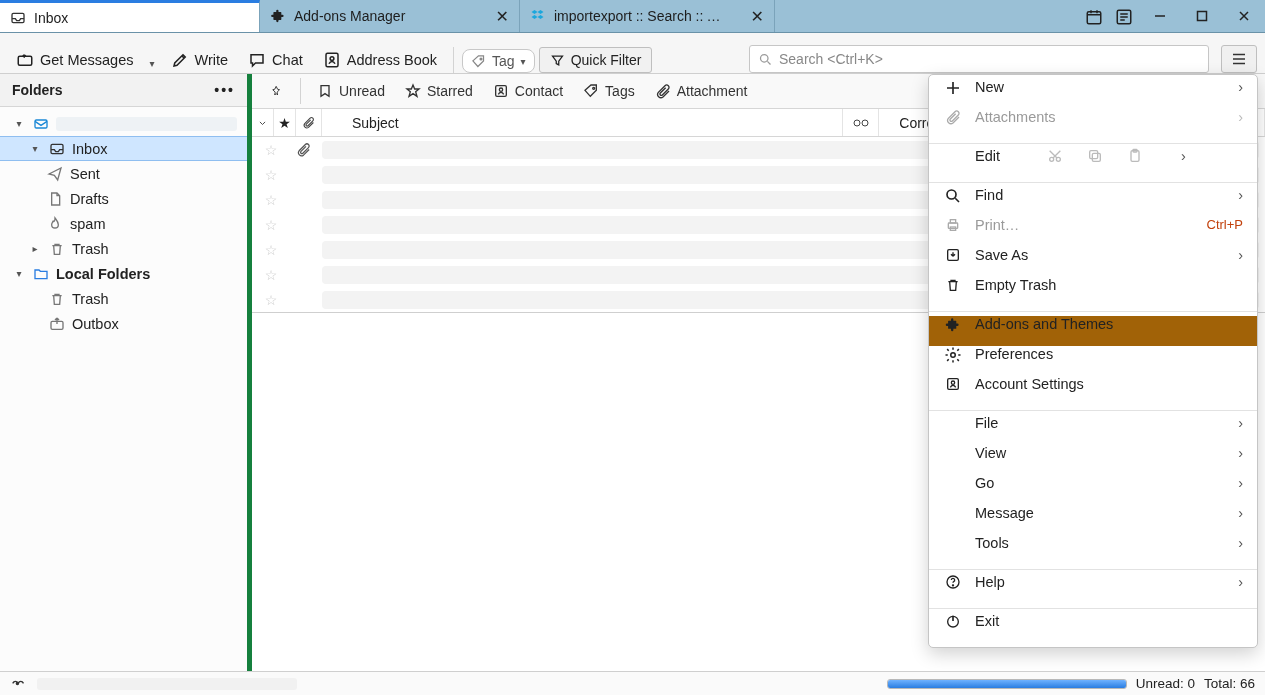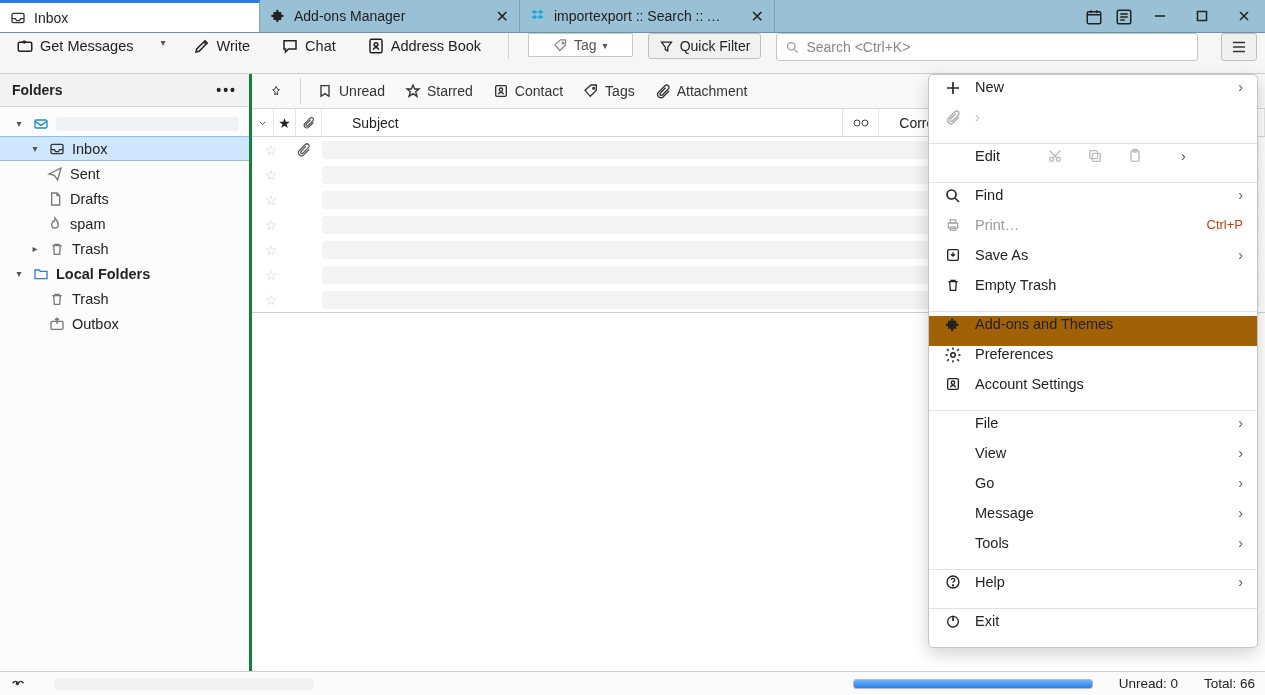--- a/index.html
+++ b/index.html
@@ -10,33 +10,33 @@
   .tabstrip { height:33px; background:#9ac0d6; display:flex; align-items:stretch; border-bottom:1px solid #6a92a8; }
   .tab { display:flex; align-items:center; padding:0 10px; gap:8px; font-size:14px; color:#1d1d1d; cursor:pointer; border-right:1px solid #7ba3ba; }
   .tab.active { background:#fff; border-top:3px solid #2a7de1; padding-top:0; }
   .tab .tab-close { font-size:16px; color:#222; }
   .tabstrip .spacer { flex:1; }
   .winbtns { display:flex; align-items:center; gap:0; }
   .winbtn { width:42px; height:33px; display:flex; align-items:center; justify-content:center; font-size:14px; }
   .iconbtn { width:30px; height:33px; display:flex; align-items:center; justify-content:center; font-size:17px; }
 
   
-  .toolbar { height:41px; background:#f6f6f6; border-bottom:1px solid #cfcfcf; display:flex; align-items:flex-start; padding:0 8px; gap:15px; }
+  .toolbar { height:41px; background:#f6f6f6; border-bottom:1px solid #cfcfcf; display:flex; align-items:flex-end; padding:0 8px; gap:4px; }
   .tbtn { display:flex; align-items:center; gap:6px; padding:4px 8px; border-radius:3px; font-size:14.5px; cursor:pointer; }
   .tbtn svg{flex:none;}
   .divider { width:1px; height:26px; background:#d3d3d3; margin:0 4px; }
-  .tagbtn { border:1px solid #c8c8c8; border-radius:1px; padding:3px 24px; display:flex; align-items:center; gap:6px; color:#555; background:#fff; }
+  .tagbtn { border:1px solid #c8c8c8; border-radius:8px; padding:3px 8px; display:flex; align-items:center; gap:6px; color:#555; background:#fff; }
   .qf { border:1px solid #bfbfbf; border-radius:3px; padding:4px 10px; display:flex; align-items:center; gap:6px; background:#f1f1f1; }
   .searchbox { flex:1; max-width:460px; margin-left:auto; border:1px solid #c6c6c6; border-radius:3px; height:28px; display:flex; align-items:center; padding:0 8px; background:#fff; color:#888; gap:6px;}
   .hamburger { width:36px; height:28px; border:1px solid #bfbfbf; border-radius:3px; display:flex; align-items:center; justify-content:center; background:#f0f0f0; margin-left:8px;}
   .caret{font-size:10px;color:#555;}
 
   
   .content { display:flex; height:calc(695px - 33px - 41px - 24px); }
-  .sidebar { width:252px; border-right:3px solid #15803d; background:#fcfcfc; display:flex; flex-direction:column; }
+  .sidebar { width:252px; border-right:5px solid #15803d; background:#fcfcfc; display:flex; flex-direction:column; }
   .sidehdr { height:33px; display:flex; align-items:center; justify-content:space-between; padding:0 12px; border-bottom:1px solid #d6d6d6; font-weight:600; background:#f2f2f2;}
   .tree { padding:4px 0; overflow:auto; font-size:14.5px; }
   .tn { display:flex; align-items:center; height:25px; padding-left:12px; gap:6px; cursor:pointer;}
   .tn.sel { background:#cfe6ff; border:1px solid #8fbef0; border-left:none; border-right:none;}
   .tn .tw { width:14px; text-align:center; color:#555; font-size:10px;}
   .tn .ic { width:18px; display:flex; justify-content:center; color:#555;}
   .ind1{padding-left:28px;} .ind2{padding-left:46px;}
 
   .msgarea { flex:1; display:flex; flex-direction:column; background:#fff;}
   .filterbar{ height:35px; border-bottom:1px solid #d6d6d6; display:flex; align-items:center; gap:4px; padding:0 8px; background:#f9f9f9;}
@@ -45,21 +45,21 @@
   .colhdr{ height:28px; border-bottom:1px solid #d6d6d6; display:flex; align-items:center; background:#fff; font-size:14px; color:#222;}
   .colhdr > div{ border-right:1px solid #e4e4e4; height:100%; display:flex; align-items:center; justify-content:flex-start; padding:0 6px;}
   .rows{ flex:0 0 auto; }
   .row{ height:25px; display:flex; align-items:center; border-bottom:0; }
   .row .star{ width:38px; display:flex; justify-content:center;}
   .row .clip{ width:26px; display:flex; justify-content:center;}
   .row .blur{ flex:1; margin:2px 6px; height:18px; border-radius:4px; background:#f3f3f3; }
   .splitter{ border-top:1px solid #cfcfcf; flex:1; background:#fff;}
 
   
-  .status{ height:24px; border-top:1px solid #cfcfcf; background:#fafafa; display:flex; align-items:center; padding:0 10px; gap:26px; font-size:13.5px; color:#222;}
+  .status{ height:24px; border-top:1px solid #cfcfcf; background:#fafafa; display:flex; align-items:center; padding:0 10px; gap:9px; font-size:13.5px; color:#222;}
   .status .meter{ width:240px; height:10px; border:1px solid #b8b8b8; border-radius:3px; overflow:hidden; margin-left:auto;}
   .status .meter .fill{ height:100%; width:100%; background:linear-gradient(#6fb2ff,#2a7de1);}
 
   
   .menu{ position:absolute; top:74px; right:7px; width:330px; background:#fff; border:1px solid #c5c5c5; border-radius:5px; box-shadow:0 6px 18px rgba(0,0,0,0.18); padding:4px 0; z-index:50;}
   .mi{ display:flex; align-items:flex-start; height:30px; padding:0 14px; gap:12px; font-size:14.5px; color:#222; cursor:pointer;}
   .mi.hover{ background:#a16207;}
   .mi .mico{ width:20px; display:flex; justify-content:center; color:#333;}
   .mi .mlab{ flex:1;}
   .mi .mhint{ color:#c2410c; font-size:13px;}
@@ -431,20 +431,21 @@
       </span>
     <span class="mlab">New</span>
     <span class="mchev">›</span>
   </div>
   <div class="mi disabled">
     <span class="mico">
         <svg class="s16" viewBox="0 0 24 24" fill="none" stroke="#aaa" stroke-width="2">
           <path d="M21 12l-9 9a5 5 0 0 1-7-7l10-10a3.5 3.5 0 0 1 5 5L11 18a2 2 0 0 1-3-3l8-8"></path>
         </svg>
       </span>
+    <span class="mlab">Attachments</span>
     <span class="mchev" style="color:#bbb;">›</span>
   </div>
   <div class="msep"></div>
   <div class="mi edit">
     <span class="mico"></span>
     <span class="mlab">Edit</span>
     <span class="editicons">
       <span>
           <svg class="s16" viewBox="0 0 24 24" fill="none" stroke="#bbb" stroke-width="2">
             <circle cx="7" cy="17" r="3"></circle>

